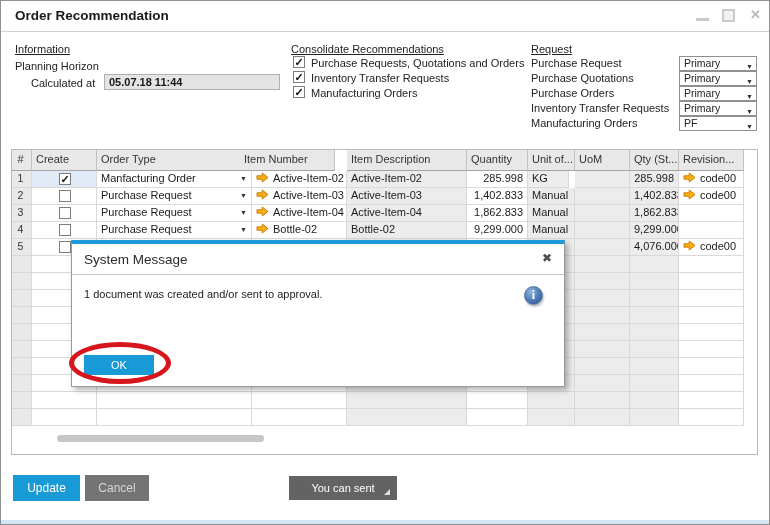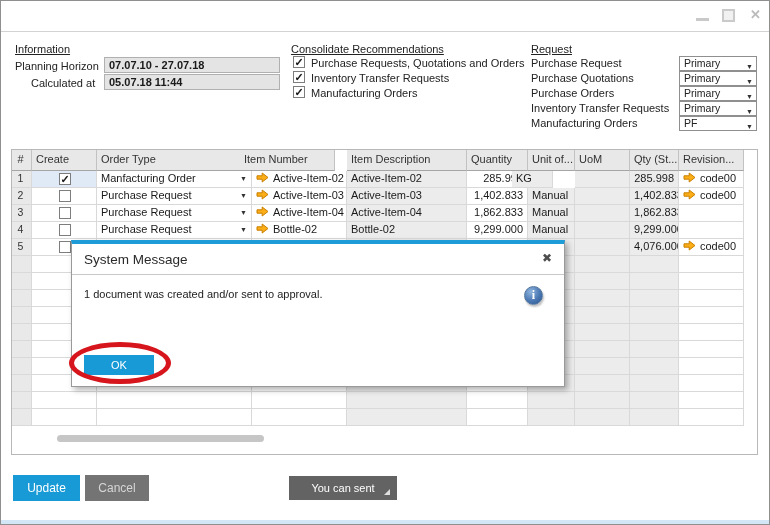--- a/index.html
+++ b/index.html
@@ -108,29 +108,29 @@
     position:absolute; right:7px; bottom:5px; width:0; height:0;
     border-left:6px solid transparent; border-bottom:6px solid #dedede;
   }
 </style>
 </head>
 <body>
 
 <div class="window">
 
   <div class="titlebar">
+    <span class="title">Order Recommendation</span>
     <span class="ctl-min"></span>
     <span class="ctl-max"></span>
     <span class="ctl-close">✕</span>
   </div>
   <div class="titlebar-sep"></div>
 
   <div class="group-heading" style="left:14px; top:42px;">Information</div>
   <div class="form-label" style="left:14px; top:59px;">Planning Horizon</div>
-  <div class="field" style="left:103px; top:56px; width:176px;">07.07.10 - 27.07.18</div>
   <div class="form-label" style="left:30px; top:76px;">Calculated at</div>
   <div class="field" style="left:103px; top:73px; width:176px;">05.07.18  11:44</div>
 
   <div class="group-heading" style="left:290px; top:42px;">Consolidate Recommendations</div>
   <div id="consolidate-rows">
       <div class="chk-row" style="left: 292px; top: 55px;">
         <span class="cb">✓</span>
         <span class="chk-label">Purchase Requests, Quotations and Orders</span>
       </div>
       <div class="chk-row" style="left: 292px; top: 70px;">
@@ -183,21 +183,21 @@
     <div id="grid-body">
         <div class="row" style="top: 21px;">
           <div class="cell numcol" style="left: 0px; width: 20px;">1</div>
           <div class="cell center hl" style="left: 20px; width: 65px;"><span class="cb">✓</span></div>
           <div class="cell" style="left: 85px; width: 155px;"><span>Manfacturing Order</span><span class="dd-arrow">▼</span></div>
           <div class="cell" style="left: 240px; width: 95px;"><svg class="link-arrow" width="13" height="11" viewBox="0 0 13 11">
               <path d="M1 3.8 H6.2 V1 L12 5.5 L6.2 10 V7.2 H1 Z" fill="#FBAE17" stroke="#C97F00" stroke-width="1"></path>
             </svg><span>Active-Item-02</span></div>
           <div class="cell gray" style="left: 335px; width: 120px;">Active-Item-02</div>
           <div class="cell right" style="left: 455px; width: 61px;">285.998</div>
-          <div class="cell gray" style="left: 500px; width: 41px;">KG</div>
+          <div class="cell gray" style="left: 516px; width: 41px;">KG</div>
           <div class="cell gray" style="left: 563px; width: 55px;"></div>
           <div class="cell gray right" style="left: 618px; width: 49px;">285.998</div>
           <div class="cell" style="left: 667px; width: 65px;"><svg class="link-arrow" width="13" height="11" viewBox="0 0 13 11">
               <path d="M1 3.8 H6.2 V1 L12 5.5 L6.2 10 V7.2 H1 Z" fill="#FBAE17" stroke="#C97F00" stroke-width="1"></path>
             </svg><span>code00</span></div>
         </div>
         <div class="row" style="top: 38px;">
           <div class="cell numcol" style="left: 0px; width: 20px;">2</div>
           <div class="cell center" style="left: 20px; width: 65px;"><span class="cb"></span></div>
           <div class="cell" style="left: 85px; width: 155px;"><span>Purchase Request</span><span class="dd-arrow">▼</span></div>

